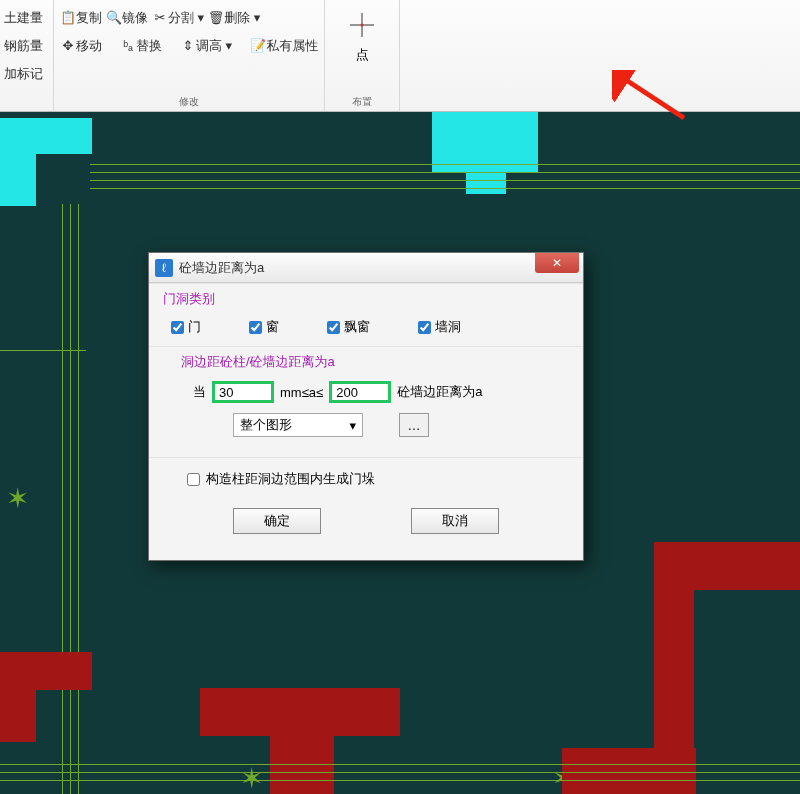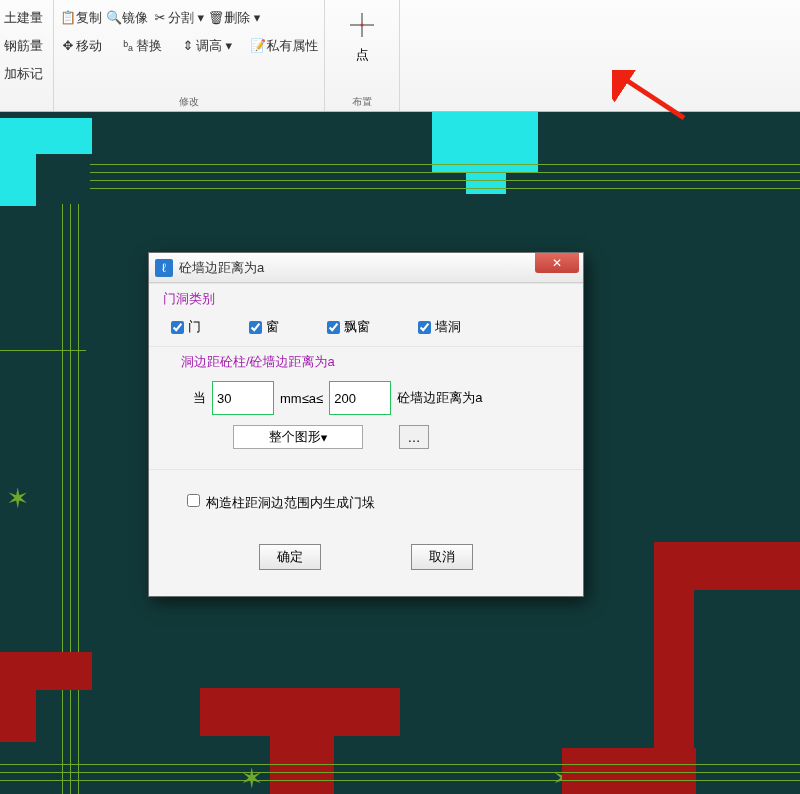--- a/index.html
+++ b/index.html
@@ -117,40 +117,40 @@
   .section:first-of-type { border-top: none; padding-top: 10px;}
   .section-heading { margin-bottom: 10px; color:#a21caf;}
   .chk-row { display: flex; gap: 48px; padding-left: 8px;}
   .chk { display: flex; align-items: center; gap: 4px; }
   .chk input { accent-color: #2a7bd0; }
   .form-line {
     display:flex; align-items:center; gap:6px; padding-left: 30px; margin: 10px 0;
   }
   .text-input {
     width: 62px; height: 22px;
-    border: 1px solid #22c55e;
+    border: 3px solid #22c55e;
     background: #fff;
-    padding: 16px 4px;
+    padding: 0 4px;
     font-size: 13px;
   }
   .select {
     width: 130px; height: 24px;
     border: 1px solid #a8a8a8;
     background: #fff;
-    display:flex; align-items:center; justify-content:center;
+    display:flex; align-items:center; justify-content:space-between;
     padding: 0 6px;
   }
   .browse-btn {
     width: 30px; height:24px; border:1px solid #999; background:#f0f0f0;
     display:flex;align-items:center;justify-content:center;cursor:pointer;
   }
-  .opt-line { display:flex; align-items:flex-start; gap:6px; padding-left: 24px; margin: 18px 0;}
+  .opt-line { display:flex; align-items:center; gap:6px; padding-left: 24px; margin: 6px 0;}
   .btn-row { display:flex; justify-content:center; gap:90px; padding: 14px 0 16px 0;}
   .dlg-btn {
-    width: 62px; height: 26px;
+    width: 88px; height: 26px;
     border: 1px solid #888;
     background: linear-gradient(#fdfdfd,#e6e6e6);
     cursor: pointer;
     display:flex;align-items:center;justify-content:center;
   }
   .red-arrow {
     position:absolute;
     top: 70px; left: 612px;
     width: 80px; height: 60px;
     z-index: 30;

